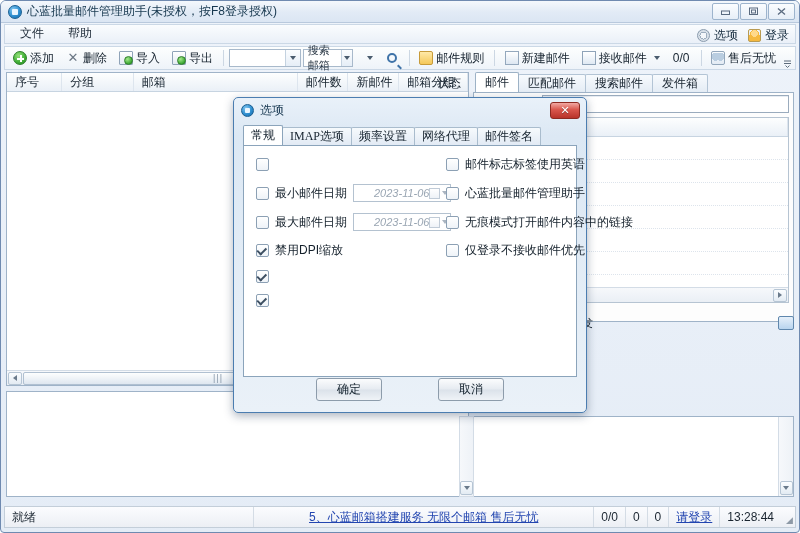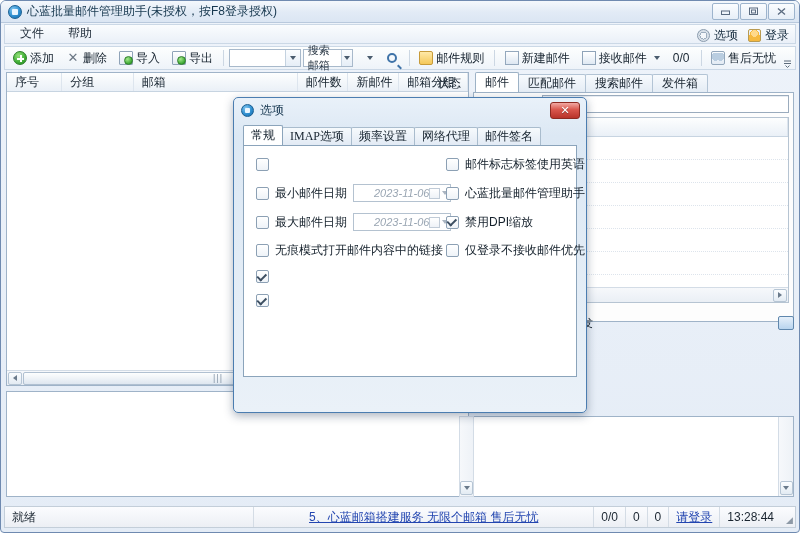--- a/index.html
+++ b/index.html
@@ -568,38 +568,42 @@
             <span>最大邮件日期</span>
             <span class="datebox">
               <span>2023-11-06</span>
               <span class="db-btn">
                 <i class="db-cal"></i>
                 <i class="caret-gray"></i>
               </span>
             </span>
           </div>
           <div class="opt">
+            <span class="cb"></span>
+            <span>无痕模式打开邮件内容中的链接</span>
+          </div>
+
+          <div class="opt">
             <span class="cb checked"></span>
             <span>禁用DPI缩放</span>
           </div>
-
-          <div class="opt">
-            <span class="cb"></span>
-            <span>无痕模式打开邮件内容中的链接</span>
-          </div>
           <div class="opt">
             <span class="cb"></span>
             <span>仅登录不接收邮件优先</span>
           </div>
 
           <div class="opt opt-wide">
             <span class="cb checked"></span>
           </div>
           <div class="opt opt-wide">
             <span class="cb checked"></span>
           </div>
 
         </div>
       </div>
+      <div class="modal-buttons">
+        <div class="btn">确定</div>
+        <div class="btn">取消</div>
+      </div>
     </div>
   </div>
 
 </div>
 
 </body></html>

